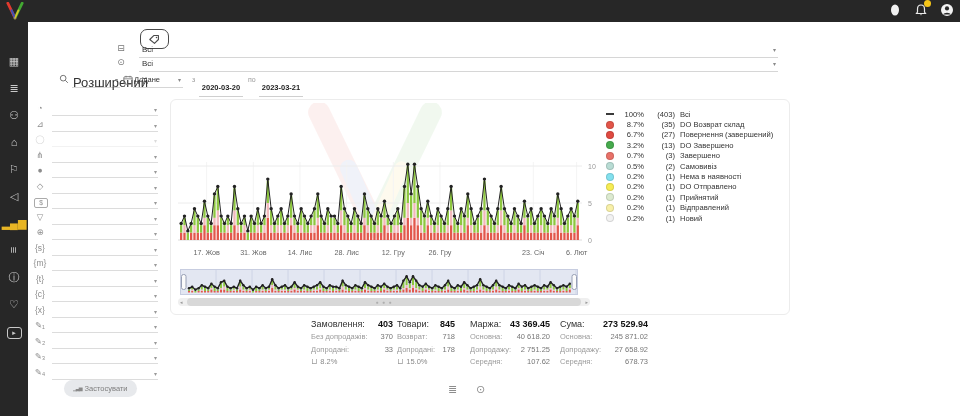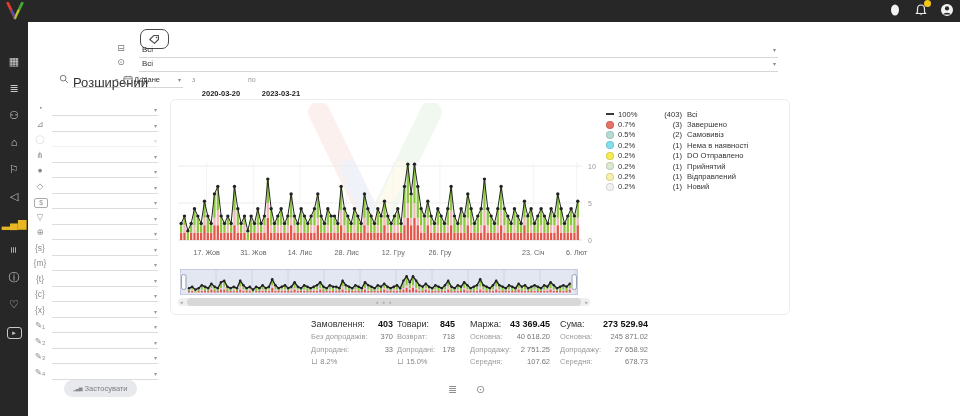--- a/index.html
+++ b/index.html
@@ -20,42 +20,42 @@
   .side-item.rot{transform:rotate(90deg);}
   
   .tag-btn{position:absolute;left:140px;top:29px;width:27px;height:18px;border:1.5px solid #4a4a4a;
            border-radius:7px;display:flex;align-items:center;justify-content:center;cursor:pointer;background:#fff;}
   .frow{position:absolute;height:15px;font-size:8px;color:#444;}
   .frow .ficon{position:absolute;left:0;top:0;width:16px;text-align:center;color:#777;font-size:9px;}
   .fline{position:absolute;top:0;height:14px;border-bottom:1px solid #d6d6d6;}
   .fline .val{position:absolute;left:3px;top:2px;font-size:8px;color:#333;}
   .fline .arr{position:absolute;right:2px;top:3px;font-size:6px;color:#8a8a8a;}
   .smalllab{position:absolute;font-size:7px;color:#9a9a9a;top:3px;}
-  .dateval{position:absolute;top:12px;height:13px;border-bottom:1px solid #cfcfcf;font-size:7.5px;color:#222;
-           font-weight:bold;padding-top:4px;text-align:center;}
+  .dateval{position:absolute;top:0;height:13px;border-bottom:1px solid #cfcfcf;font-size:7.5px;color:#222;
+           font-weight:bold;padding-top:10px;text-align:center;}
   
   .f-row{position:absolute;left:30px;width:128px;height:14px;}
   .f-row .g{position:absolute;left:2px;top:0px;width:16px;text-align:center;font-size:8.5px;color:#8d8d8d;}
   .f-row .g.box{border:1px solid #aaa;border-radius:2px;font-size:6.5px;width:12px;left:4px;height:8px;line-height:8px;top:2px;}
   .f-row .fld{position:absolute;left:22px;right:0;top:0;height:12px;border-bottom:1px solid #dcdcdc;}
   .f-row .fld .arr{position:absolute;right:1px;top:3px;font-size:6px;color:#9a9a9a;}
   .f-row.dim{opacity:.35;}
   .apply-btn{position:absolute;left:64px;top:380px;height:17px;padding:0 9px;border:none;border-radius:9px;
              background:#e7e9ec;color:#7d7d7d;font-size:7.5px;line-height:17px;cursor:pointer;
              font-family:"Liberation Sans",sans-serif;display:flex;align-items:center;gap:3px;}
   .apply-btn .mini{font-size:5px;letter-spacing:-1px;color:#8a8a8a;}
   
   .card{position:absolute;left:170px;top:99px;width:618px;height:214px;border:1px solid #ececec;border-radius:6px;background:#fff;}
   .watermark{position:absolute;left:285px;top:103px;opacity:.07;pointer-events:none;}
   .mainchart{position:absolute;left:178px;top:104px;}
   .legend{position:absolute;left:606px;top:109px;width:178px;}
   .leg-row{display:flex;align-items:center;height:10.4px;font-size:7.6px;color:#333;cursor:pointer;}
   .leg-sw{width:8px;height:8px;border-radius:50%;margin-right:4px;flex:0 0 8px;box-shadow:inset 0 0 0 1px rgba(0,0,0,.12);}
   .leg-sw.line{height:2px;border-radius:0;box-shadow:none;}
-  .leg-pct{width:26px;text-align:left;margin-right:12px;flex:0 0 26px;}
+  .leg-pct{width:26px;text-align:right;margin-right:5px;flex:0 0 26px;}
   .leg-cnt{width:26px;text-align:right;margin-right:5px;flex:0 0 26px;}
   .navchart{position:absolute;left:180px;top:269px;}
   .scrollbar{position:absolute;left:178px;top:298px;width:412px;height:8px;background:#efefef;border-radius:4px;}
   .sb-handle{position:absolute;left:9px;right:9px;top:0;height:8px;background:#d8d8d8;border-radius:4px;cursor:pointer;}
   .sb-dots{position:absolute;left:50%;top:2px;transform:translateX(-50%);font-size:5px;color:#aeaeae;letter-spacing:1px;line-height:4px;}
   .sb-arrow{position:absolute;top:1px;font-size:5px;color:#9a9a9a;cursor:pointer;}
   
   .stat-col{position:absolute;top:317px;}
   .stat-row{display:flex;justify-content:space-between;line-height:12.6px;font-size:7.5px;color:#9b9b9b;}
   .stat-row .v{color:#777;}
@@ -739,20 +739,38 @@
       <text x="398.627" y="151" font-size="7.2" fill="#666" text-anchor="middle" font-family="Liberation Sans, sans-serif">6. Лют</text>
     </svg>
   <div class="legend" id="legend">
       <div class="leg-row">
         <span class="leg-sw line" style="background: rgb(58, 58, 58);"></span>
         <span class="leg-pct">100%</span>
         <span class="leg-cnt">(403)</span>
         <span>Всі</span>
       </div>
       <div class="leg-row">
+        <span class="leg-sw" style="background: rgb(226, 85, 73);"></span>
+        <span class="leg-pct">8.7%</span>
+        <span class="leg-cnt">(35)</span>
+        <span>DO Возврат склад</span>
+      </div>
+      <div class="leg-row">
+        <span class="leg-sw" style="background: rgb(223, 74, 65);"></span>
+        <span class="leg-pct">6.7%</span>
+        <span class="leg-cnt">(27)</span>
+        <span>Повернення (завершений)</span>
+      </div>
+      <div class="leg-row">
+        <span class="leg-sw" style="background: rgb(70, 170, 77);"></span>
+        <span class="leg-pct">3.2%</span>
+        <span class="leg-cnt">(13)</span>
+        <span>DO Завершено</span>
+      </div>
+      <div class="leg-row">
         <span class="leg-sw" style="background: rgb(232, 113, 104);"></span>
         <span class="leg-pct">0.7%</span>
         <span class="leg-cnt">(3)</span>
         <span>Завершено</span>
       </div>
       <div class="leg-row">
         <span class="leg-sw" style="background: rgb(184, 220, 212);"></span>
         <span class="leg-pct">0.5%</span>
         <span class="leg-cnt">(2)</span>
         <span>Самовивіз</span>

